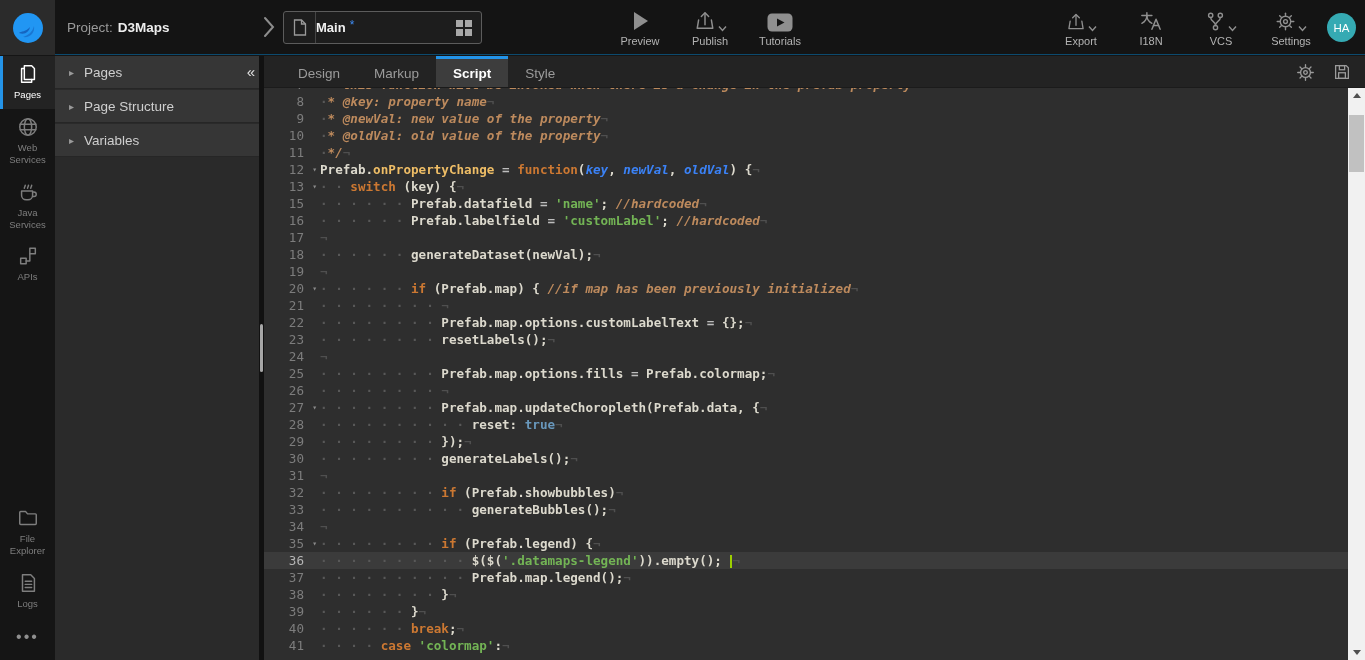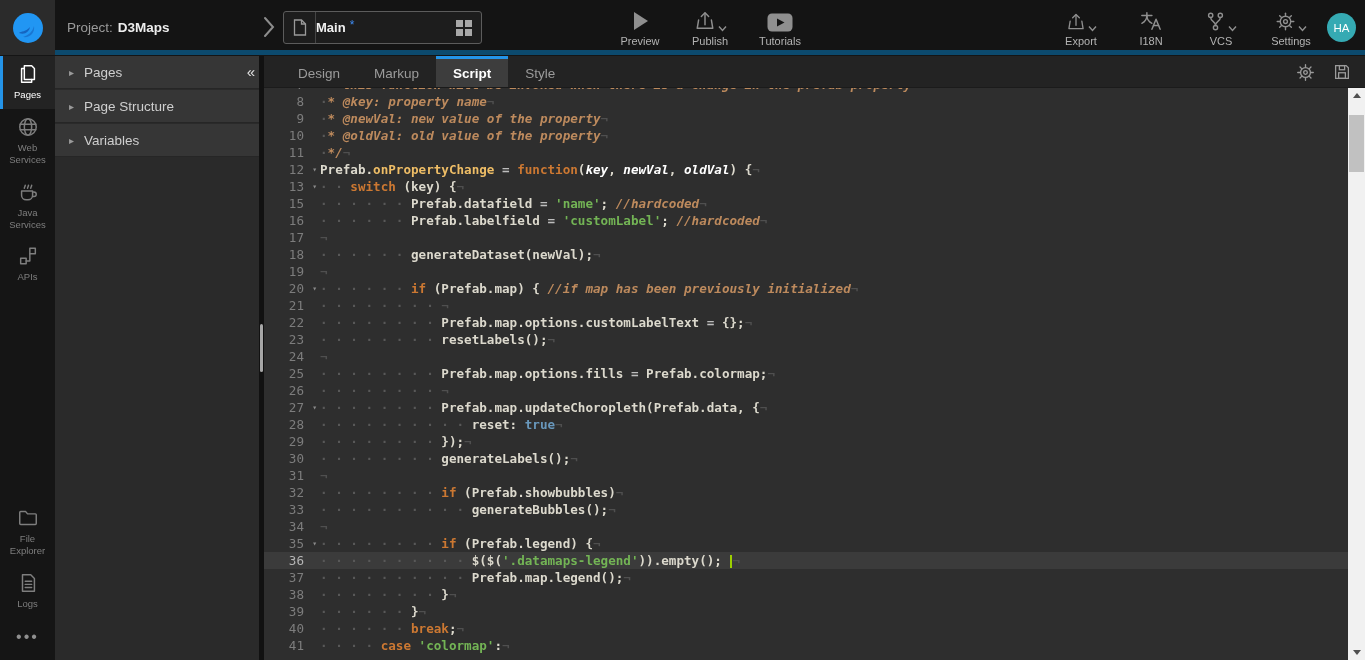--- a/index.html
+++ b/index.html
@@ -3,21 +3,21 @@
 <meta charset="utf-8">
 <style>
   * { margin:0; padding:0; box-sizing:border-box; }
   html,body { background:#000; }
   #app {
     position:relative; width:1365px; height:660px; overflow:hidden;
     background:#151515; font-family:"Liberation Sans", sans-serif;
     -webkit-font-smoothing:antialiased;
   }
   
-  .topbar { position:absolute; left:0; top:0; width:1365px; height:55px; background:#141414; border-bottom:5px solid #0c4a6e; z-index:5; }
+  .topbar { position:absolute; left:0; top:0; width:1365px; height:55px; background:#141414; border-bottom:1px solid #0c4a6e; z-index:5; }
   .logo-tile { position:absolute; left:0; top:0; width:55px; height:55px; background:#2b2b2b; display:flex; align-items:center; justify-content:center; }
   .project { position:absolute; left:67px; top:0; height:55px; display:flex; align-items:center; font-size:13.5px; color:#9a9a9a; }
   .project b { color:#ededed; font-weight:bold; margin-left:5px; }
   .crumb-chev { position:absolute; left:262px; top:14px; color:#8d8d8d; }
   .page-tab { position:absolute; left:283px; top:11px; width:199px; height:33px; border:1px solid #5c5c5c; border-radius:3px; background:#1d1d1d; display:flex; align-items:center; }
   .page-tab .ficon { width:32px; height:100%; display:flex; align-items:center; justify-content:center; border-right:1px solid #454545; color:#9a9a9a; }
   .page-tab .tlabel { color:#f0f0f0; font-size:13px; font-weight:bold; }
   .page-tab .dirty { color:#3f8cf3; font-size:12px; margin-left:4px; position:relative; top:-3px; }
   .page-tab .grid { margin-left:auto; margin-right:8px; color:#a8a8a8; display:flex; }
   .tb-group { position:absolute; top:0; height:55px; display:flex; align-items:center; gap:26px; }
@@ -57,21 +57,21 @@
   .line.active .ln-cell { color:#b5b5b5; }
   .fold { position:absolute; right:3px; top:0; font-size:8px; color:#8a8a8a; }
   .code-cell { flex:1; }
   .pl  { color:#dcd9cd; }
   .kw  { color:#cc7832;text-align:right; }
   .fn  { color:#eebd66; }
   .str { color:#73b455; }
   .com { color:#bd8a5d; font-style:italic; }
   .atom{ color:#6897bb; }
   .op  { color:#bdbdbd; }
-  .it  { color:#ffffff; font-style:italic; }
+  .it  { color:#3b82f6; font-style:italic; }
   .ws  { color:#585858; }
   .eol { color:#4f4f4f; }
   .cursor { display:inline-block; width:2px; height:13px; background:var(--cursor,#9ccf00); vertical-align:middle; margin-left:1px; }
   
   .vscroll { position:absolute; right:0; top:0; bottom:0; width:17px; background:#f1f1f1; }
   .vs-btn { position:absolute; left:0; width:17px; height:15px; display:flex; align-items:center; justify-content:center; cursor:pointer; }
   .vs-up { top:0; } .vs-down { bottom:0; }
   .tri-up { width:0; height:0; border-left:4px solid transparent; border-right:4px solid transparent; border-bottom:5px solid #505050; }
   .tri-down { width:0; height:0; border-left:4px solid transparent; border-right:4px solid transparent; border-top:5px solid #505050; }
   .vs-thumb { position:absolute; left:1px; width:15px; top:27px; height:57px; background:#c1c1c1; cursor:pointer; }

